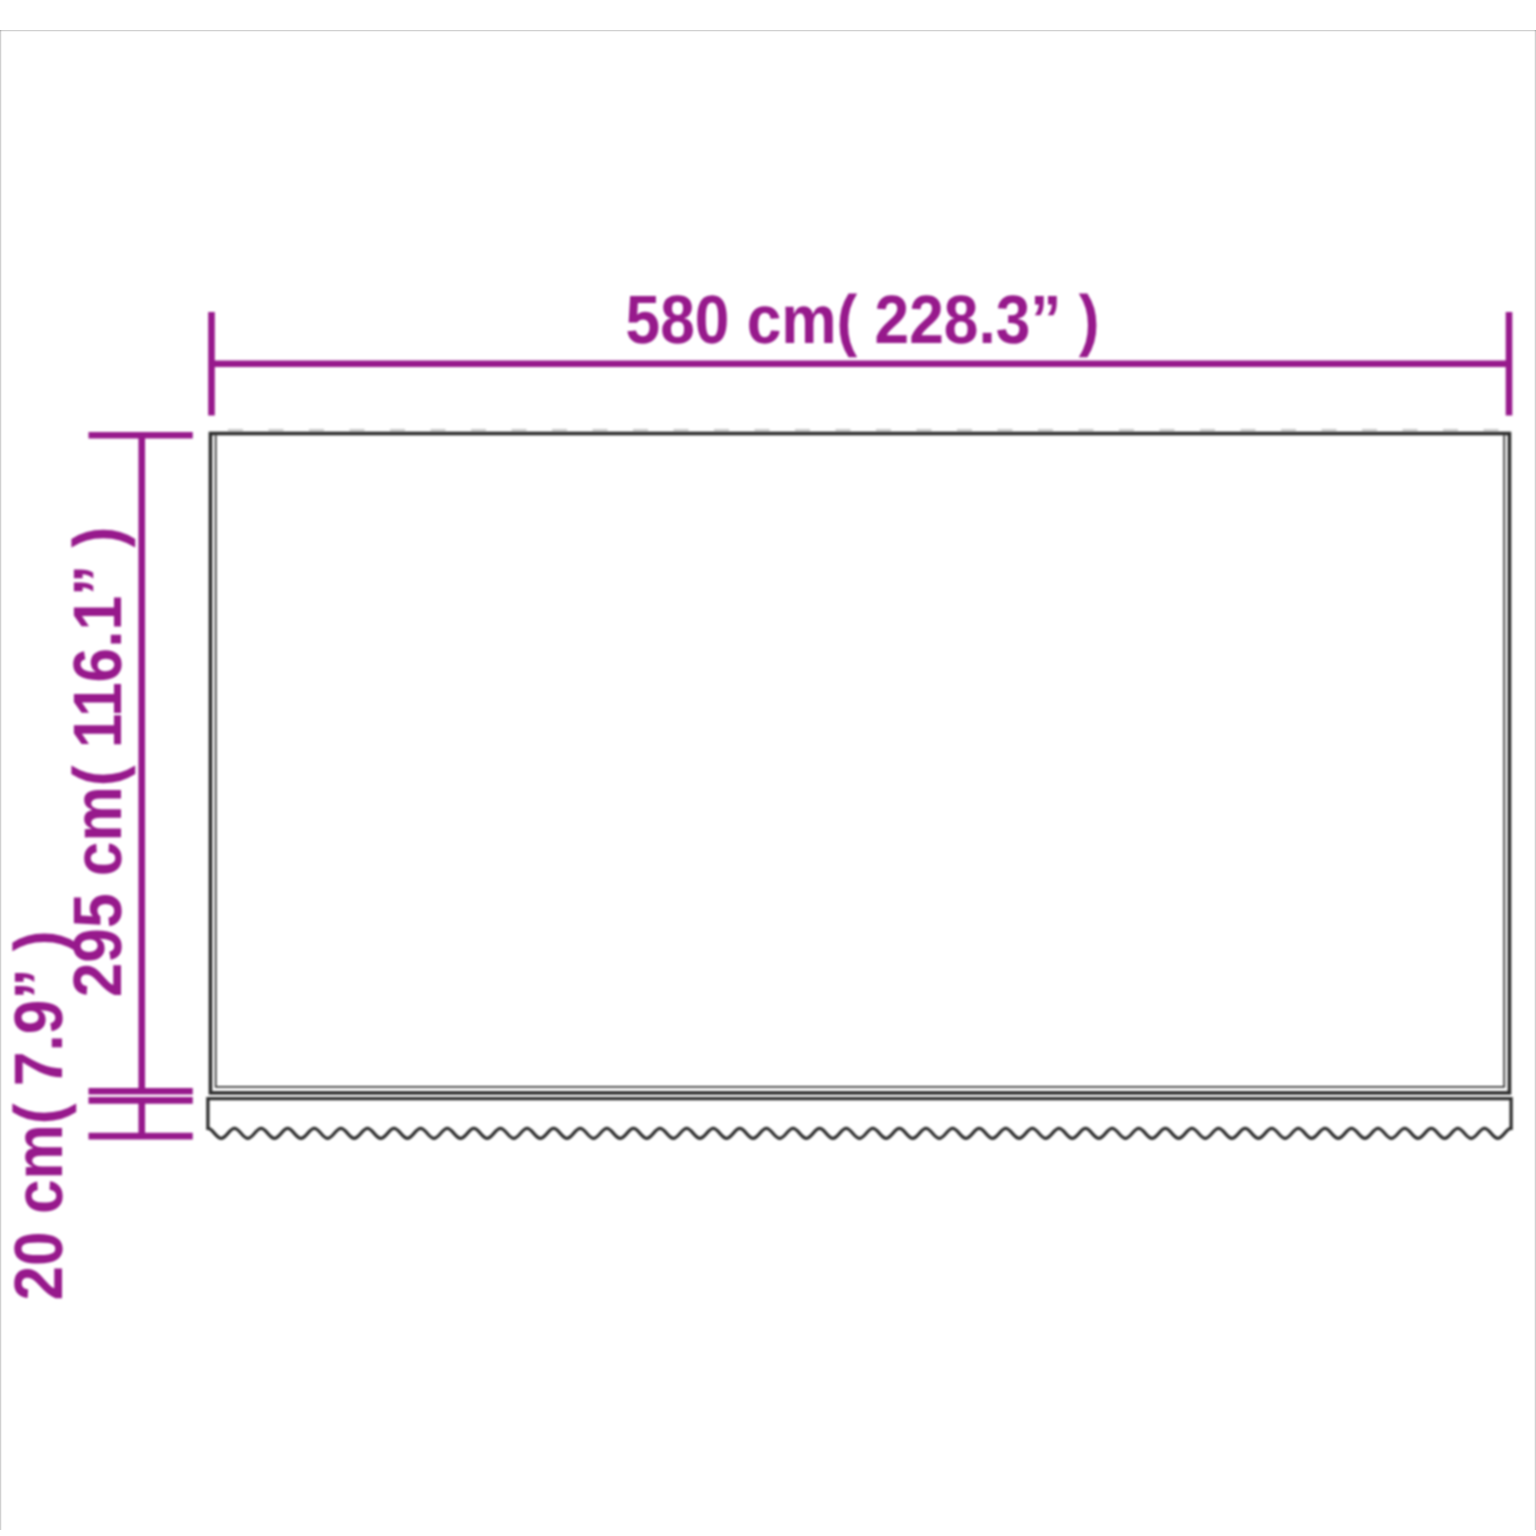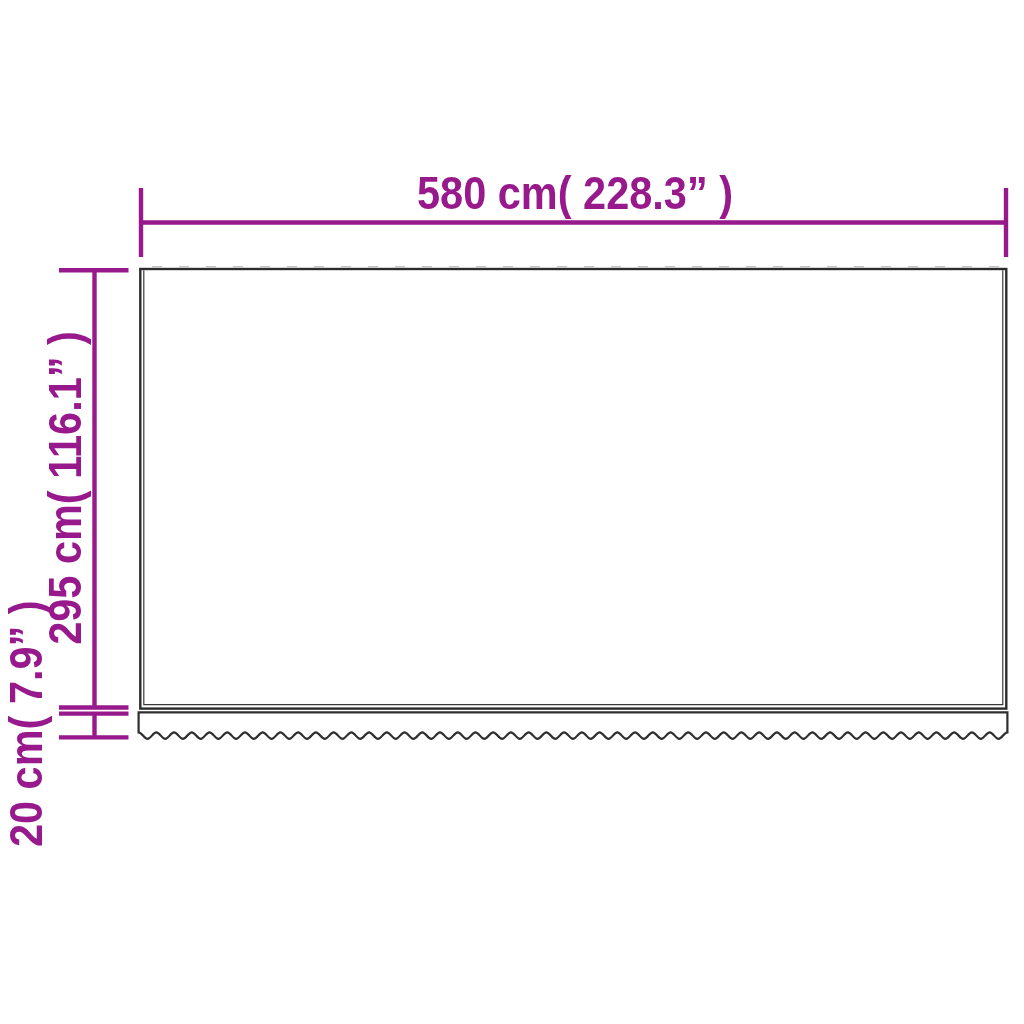--- a/index.html
+++ b/index.html
@@ -1,17 +1,17 @@
 <!DOCTYPE html>
 <html><head>
 <meta charset="utf-8">
 <style>
   html,body { margin:0; padding:0; background:#ffffff; }
   .wrap { position:relative; width:1024px; height:1000px; background:#737373;
-          font-family:"Liberation Sans", sans-serif; }
+          font-family:"Liberation Sans", sans-serif;margin-top:20px; }
   svg { position:absolute; left:0; top:0; filter:blur(0.55px); }
   text { font-family:"Liberation Sans", sans-serif; font-weight:bold; fill:#97198c; }
 </style>
 </head>
 <body>
 <div class="wrap">
 <svg width="1024" height="1024" viewBox="0 0 1024 1024">
 
   <rect x="0" y="0" width="1024" height="1024" fill="#ffffff"></rect>
 

